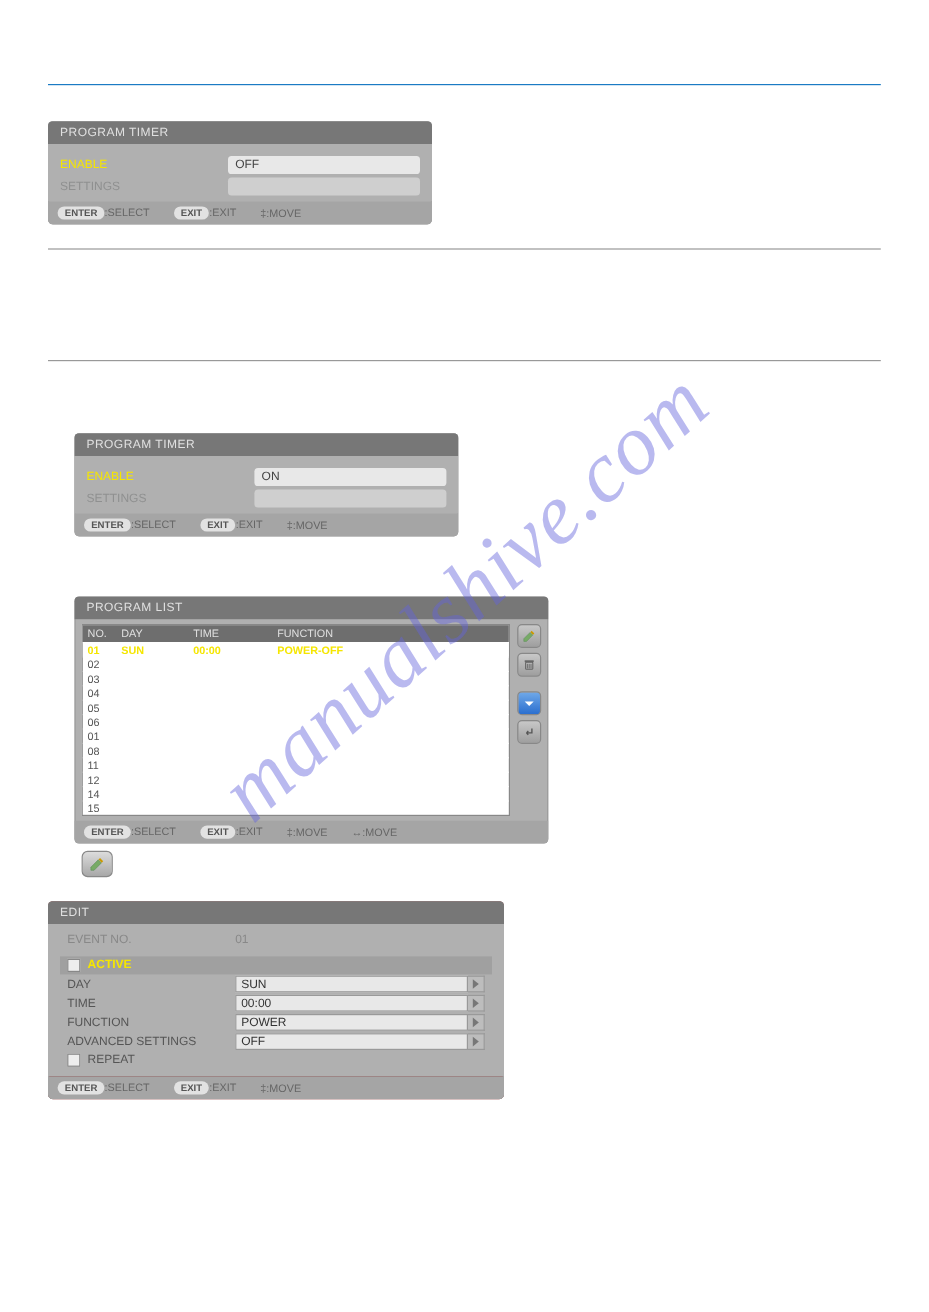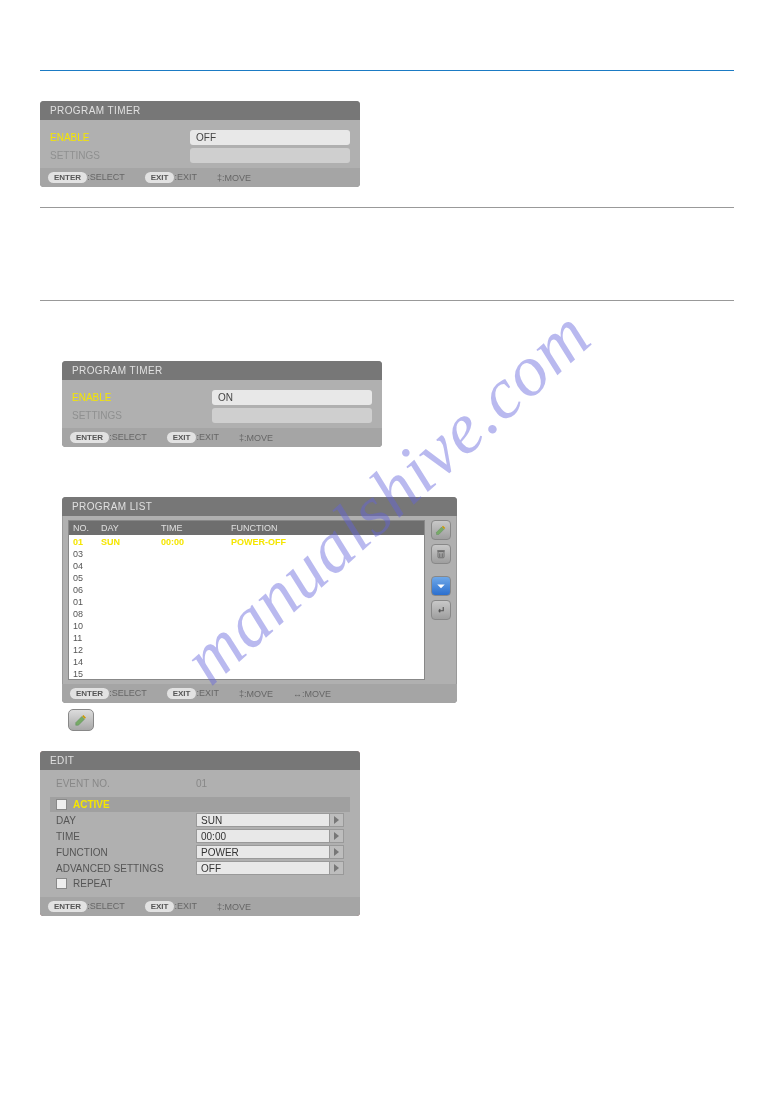--- a/index.html
+++ b/index.html
@@ -32,21 +32,21 @@
 .tbl-row{display:flex;height:12px;align-items:center;border-top:1px solid #fff;font-size:9px;color:#555}
 .tbl-row.sel{background:#fff;color:#f5e600;font-weight:bold}
 .tbl-row.sel .c-no{color:#f5e600}
 .sidebtns{display:flex;flex-direction:column;gap:4px;padding-top:0}
 .iconbtn{width:20px;height:20px;border-radius:4px;background:linear-gradient(#c8c8c8,#9e9e9e);border:1px solid #888;display:flex;align-items:center;justify-content:center}
 .iconbtn.blue{background:linear-gradient(#6fa8e8,#2b6fcf)}
 .iconbtn svg{width:12px;height:12px}
 
 .editicon-standalone{width:26px;height:22px;border-radius:5px;background:linear-gradient(#dcdcdc,#a8a8a8);border:1px solid #888;display:flex;align-items:center;justify-content:center;margin:6px 0 20px 28px}
 
-.editpanel{width:320px;background:#7f1d1d;border-radius:4px;overflow:hidden;box-shadow:inset 0 0 0 1px #999}
+.editpanel{width:380px;background:#7f1d1d;border-radius:4px;overflow:hidden;box-shadow:inset 0 0 0 1px #999}
 .edit-body{background:#b0b0b0;padding:6px 10px}
 .evrow{display:flex;font-size:10px;color:#888;padding:2px 6px 8px}
 .evrow .l{width:140px}
 .active-bar{background:#a0a0a0;padding:2px 6px;display:flex;align-items:center;gap:6px}
 .chk{width:11px;height:11px;background:#eee;border:1px solid #888}
 .active-label{color:#f5e600;font-weight:bold;font-size:10px}
 .erow{display:flex;align-items:center;padding:1px 6px;font-size:10px;color:#555}
 .erow .l{width:140px}
 .erow .inp{flex:1;background:#e8e8e8;border:1px solid #999;height:14px;padding:0 4px;font-size:10px;color:#333;display:flex;align-items:center}
 .tri{width:14px;height:14px;background:#bdbdbd;border:1px solid #999;border-left:none;display:flex;align-items:center;justify-content:center}
@@ -118,20 +118,26 @@
         <div class="c-fn">FUNCTION</div>
       </div>
       <div id="tbl-rows">
           <div class="tbl-row sel">
             <div class="c-no">01</div>
             <div class="c-day">SUN</div>
             <div class="c-time">00:00</div>
             <div class="c-fn">POWER-OFF</div>
           </div>
           <div class="tbl-row">
+            <div class="c-no">02</div>
+            <div class="c-day"></div>
+            <div class="c-time"></div>
+            <div class="c-fn"></div>
+          </div>
+          <div class="tbl-row">
             <div class="c-no">03</div>
             <div class="c-day"></div>
             <div class="c-time"></div>
             <div class="c-fn"></div>
           </div>
           <div class="tbl-row">
             <div class="c-no">04</div>
             <div class="c-day"></div>
             <div class="c-time"></div>
             <div class="c-fn"></div>
@@ -149,26 +155,20 @@
             <div class="c-fn"></div>
           </div>
           <div class="tbl-row">
             <div class="c-no">01</div>
             <div class="c-day"></div>
             <div class="c-time"></div>
             <div class="c-fn"></div>
           </div>
           <div class="tbl-row">
             <div class="c-no">08</div>
-            <div class="c-day"></div>
-            <div class="c-time"></div>
-            <div class="c-fn"></div>
-          </div>
-          <div class="tbl-row">
-            <div class="c-no">10</div>
             <div class="c-day"></div>
             <div class="c-time"></div>
             <div class="c-fn"></div>
           </div>
           <div class="tbl-row">
             <div class="c-no">11</div>
             <div class="c-day"></div>
             <div class="c-time"></div>
             <div class="c-fn"></div>
           </div>

